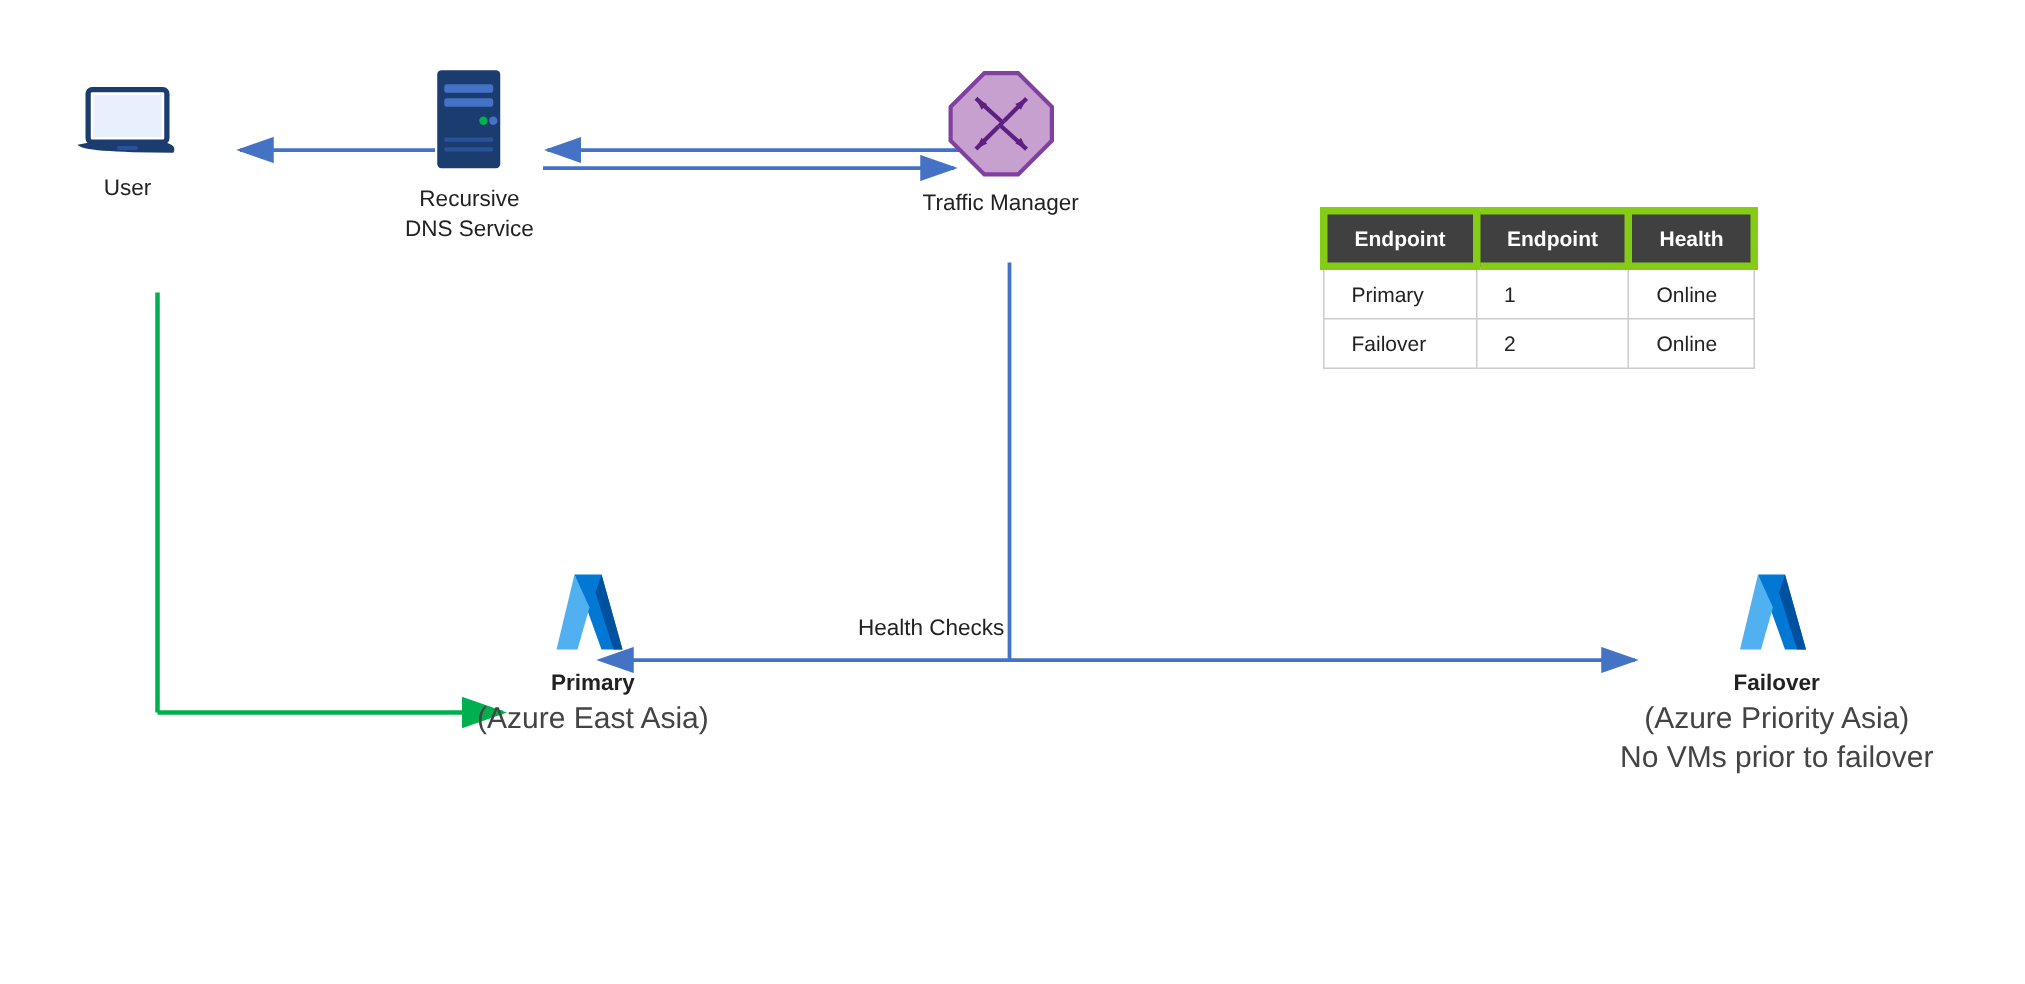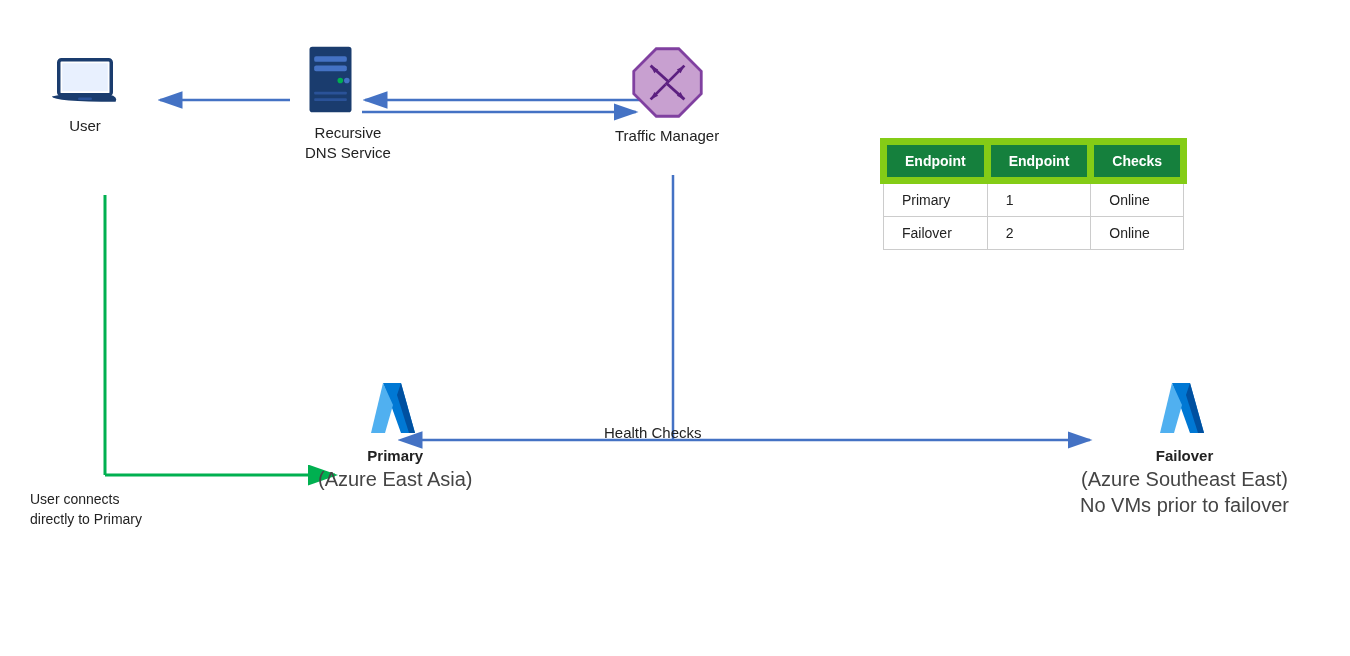--- a/index.html
+++ b/index.html
@@ -81,25 +81,25 @@
       pointer-events: none;
     }
 
     
     .endpoint-table {
       position: absolute;
       border-collapse: collapse;
       font-size: 14px;
     }
     .endpoint-table th {
-      background: #15803d;
+      background: #404040;
       color: #fff;
       padding: 8px 18px;
       text-align: left;
-      border: 7px solid #84cc16;
+      border: 5px solid #84cc16;
       font-weight: 600;
     }
     .endpoint-table td {
       padding: 8px 18px;
       border: 1px solid #ccc;
       background: #fff;
       color: #222;
     }
     .status-online {
       color: #00b050;
@@ -184,21 +184,21 @@
 
       <rect x="10" y="12" width="35" height="6" rx="2" fill="#4472c4"></rect>
       <rect x="10" y="22" width="35" height="6" rx="2" fill="#4472c4"></rect>
 
       <circle cx="38" cy="38" r="3" fill="#00b050"></circle>
       <circle cx="45" cy="38" r="3" fill="#4472c4"></circle>
 
       <rect x="10" y="50" width="35" height="3" rx="1" fill="#2a5298"></rect>
       <rect x="10" y="57" width="35" height="3" rx="1" fill="#2a5298"></rect>
     </svg>
-    <span class="node-label" style="margin-top:8px;margin-left:35px;">Recursive<br>DNS Service</span>
+    <span class="node-label" style="margin-top:8px;">Recursive<br>DNS Service</span>
   </div>
 
   <div class="node" style="left:615px; top:45px;">
     <svg class="traffic-manager-icon" viewBox="0 0 80 80">
 
       <polygon points="28,4 52,4 76,28 76,52 52,76 28,76 4,52 4,28" fill="#c8a0d0" stroke="#8040a0" stroke-width="3"></polygon>
 
       <line x1="42" y1="40" x2="22" y2="22" stroke="#5c2080" stroke-width="3"></line>
       <polygon points="22,22 30,26 26,30" fill="#5c2080"></polygon>
 
@@ -225,34 +225,33 @@
     <span class="node-sublabel">(Azure East Asia)</span>
   </div>
 
   <div class="node" style="left:1080px; top:375px;">
     <svg class="azure-logo" viewBox="0 0 65 65">
       <polygon points="20,8 38,8 52,58 38,58" fill="#0078d4"></polygon>
       <polygon points="20,8 8,58 22,58 30,30" fill="#50b0f0"></polygon>
       <polygon points="38,8 52,58 46,58 34,20" fill="#0050a0"></polygon>
     </svg>
     <span class="node-label-bold">Failover</span>
-    <span class="node-sublabel">(Azure Southeast East)</span>
+    <span class="node-sublabel">(Azure Priority Asia)</span>
     <span class="node-sublabel">No VMs prior to failover</span>
   </div>
 
-  <div class="health-checks-label" style="left:604px; top:410px;margin-top:14px;">Health Checks</div>
-
-  <div class="user-connects-label" style="left:30px; top:490px;">User connects<br>directly to Primary</div>
+  <div class="health-checks-label" style="left:572px; top:410px;">Health Checks</div>
+
 
   <table class="endpoint-table" style="left:880px; top:138px;">
     <thead>
       <tr>
         <th>Endpoint</th>
         <th>Endpoint</th>
-        <th>Checks</th>
+        <th>Health</th>
       </tr>
     </thead>
     <tbody>
       <tr>
         <td>Primary</td>
         <td>1</td>
         <td class="status-online">Online</td>
       </tr>
       <tr>
         <td>Failover</td>

